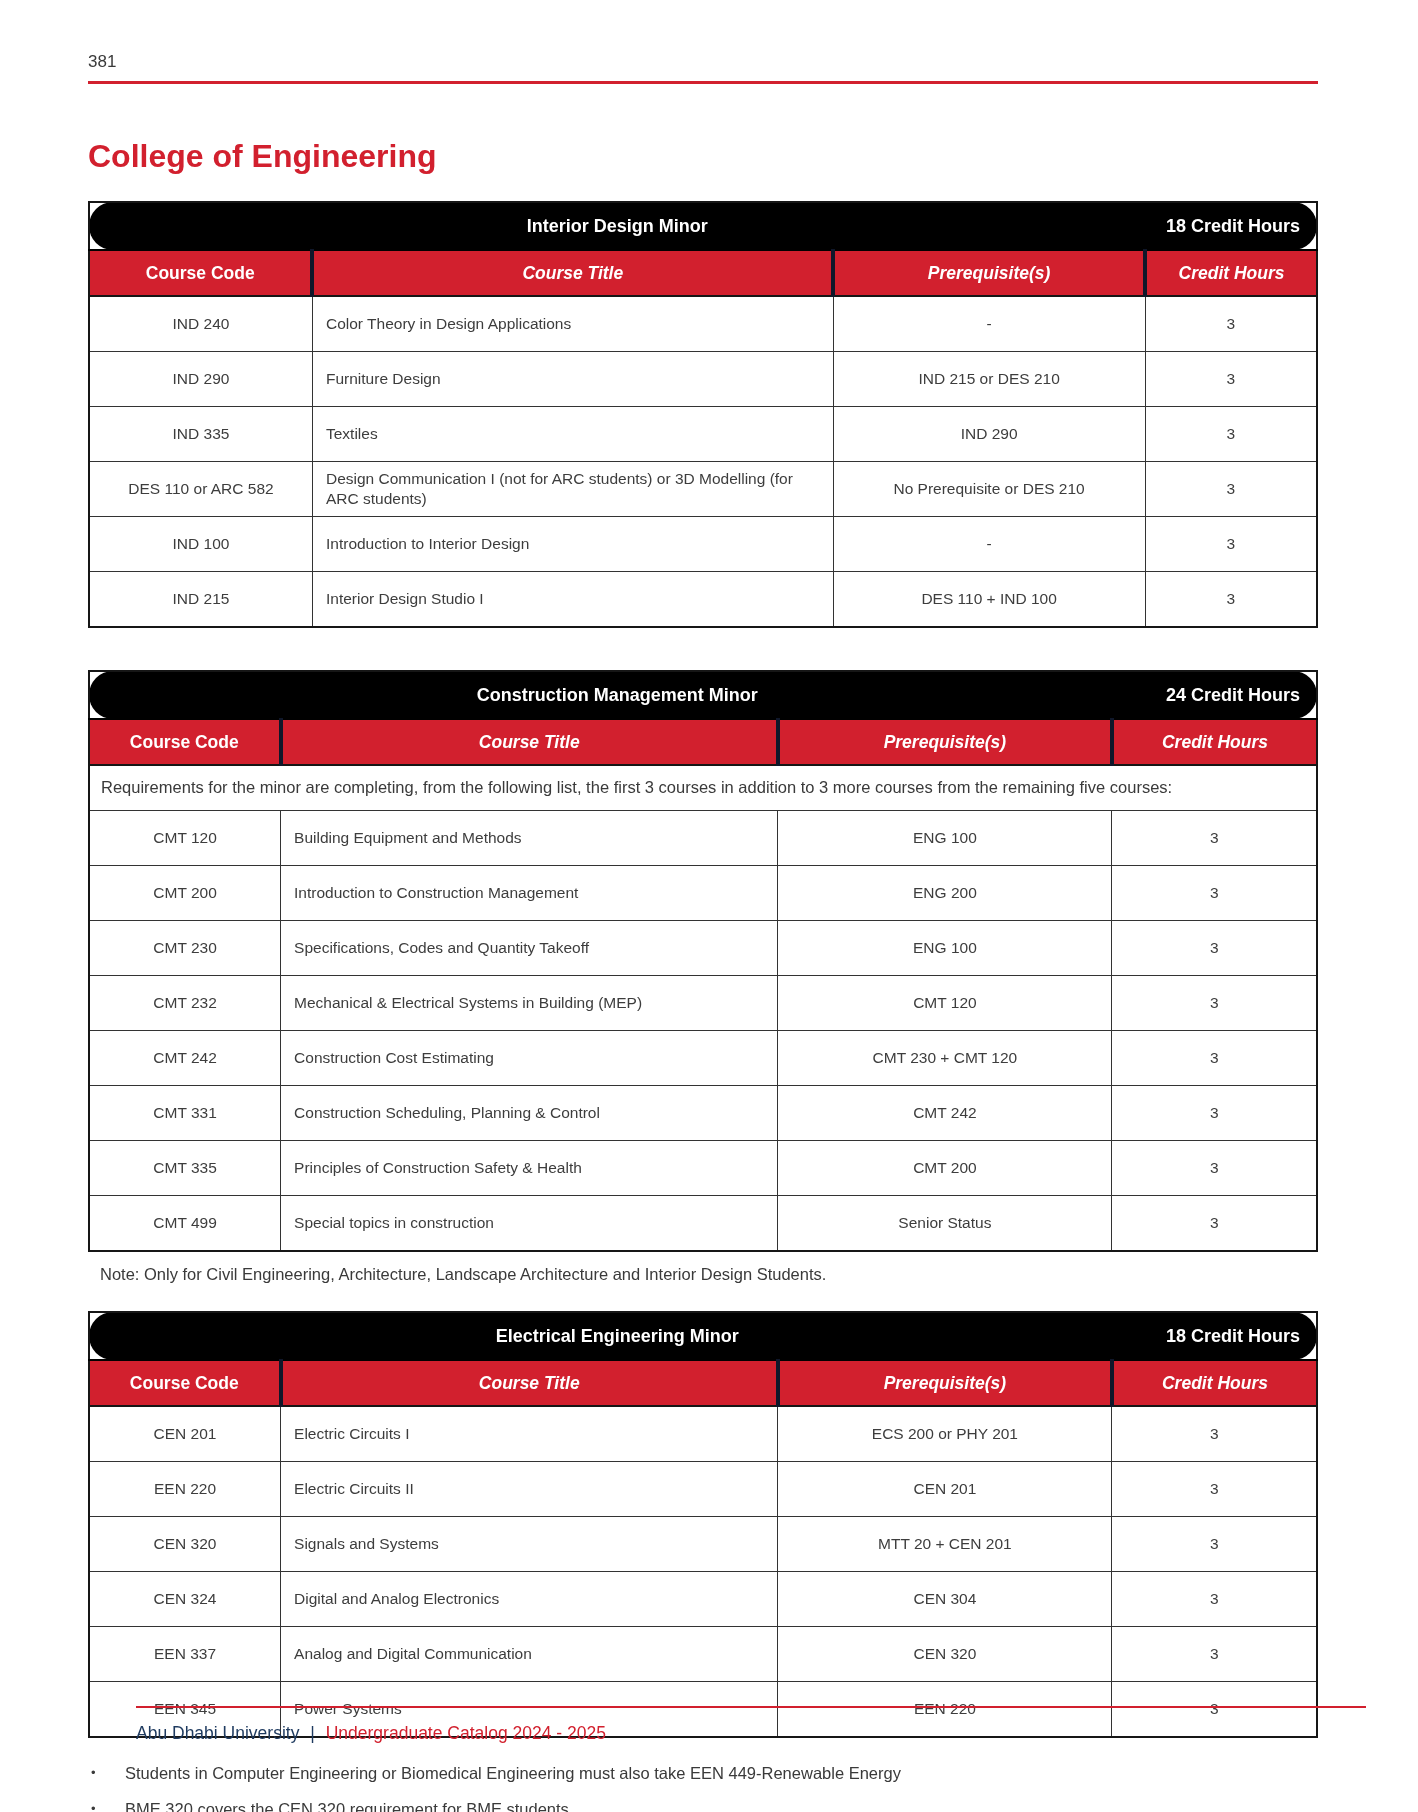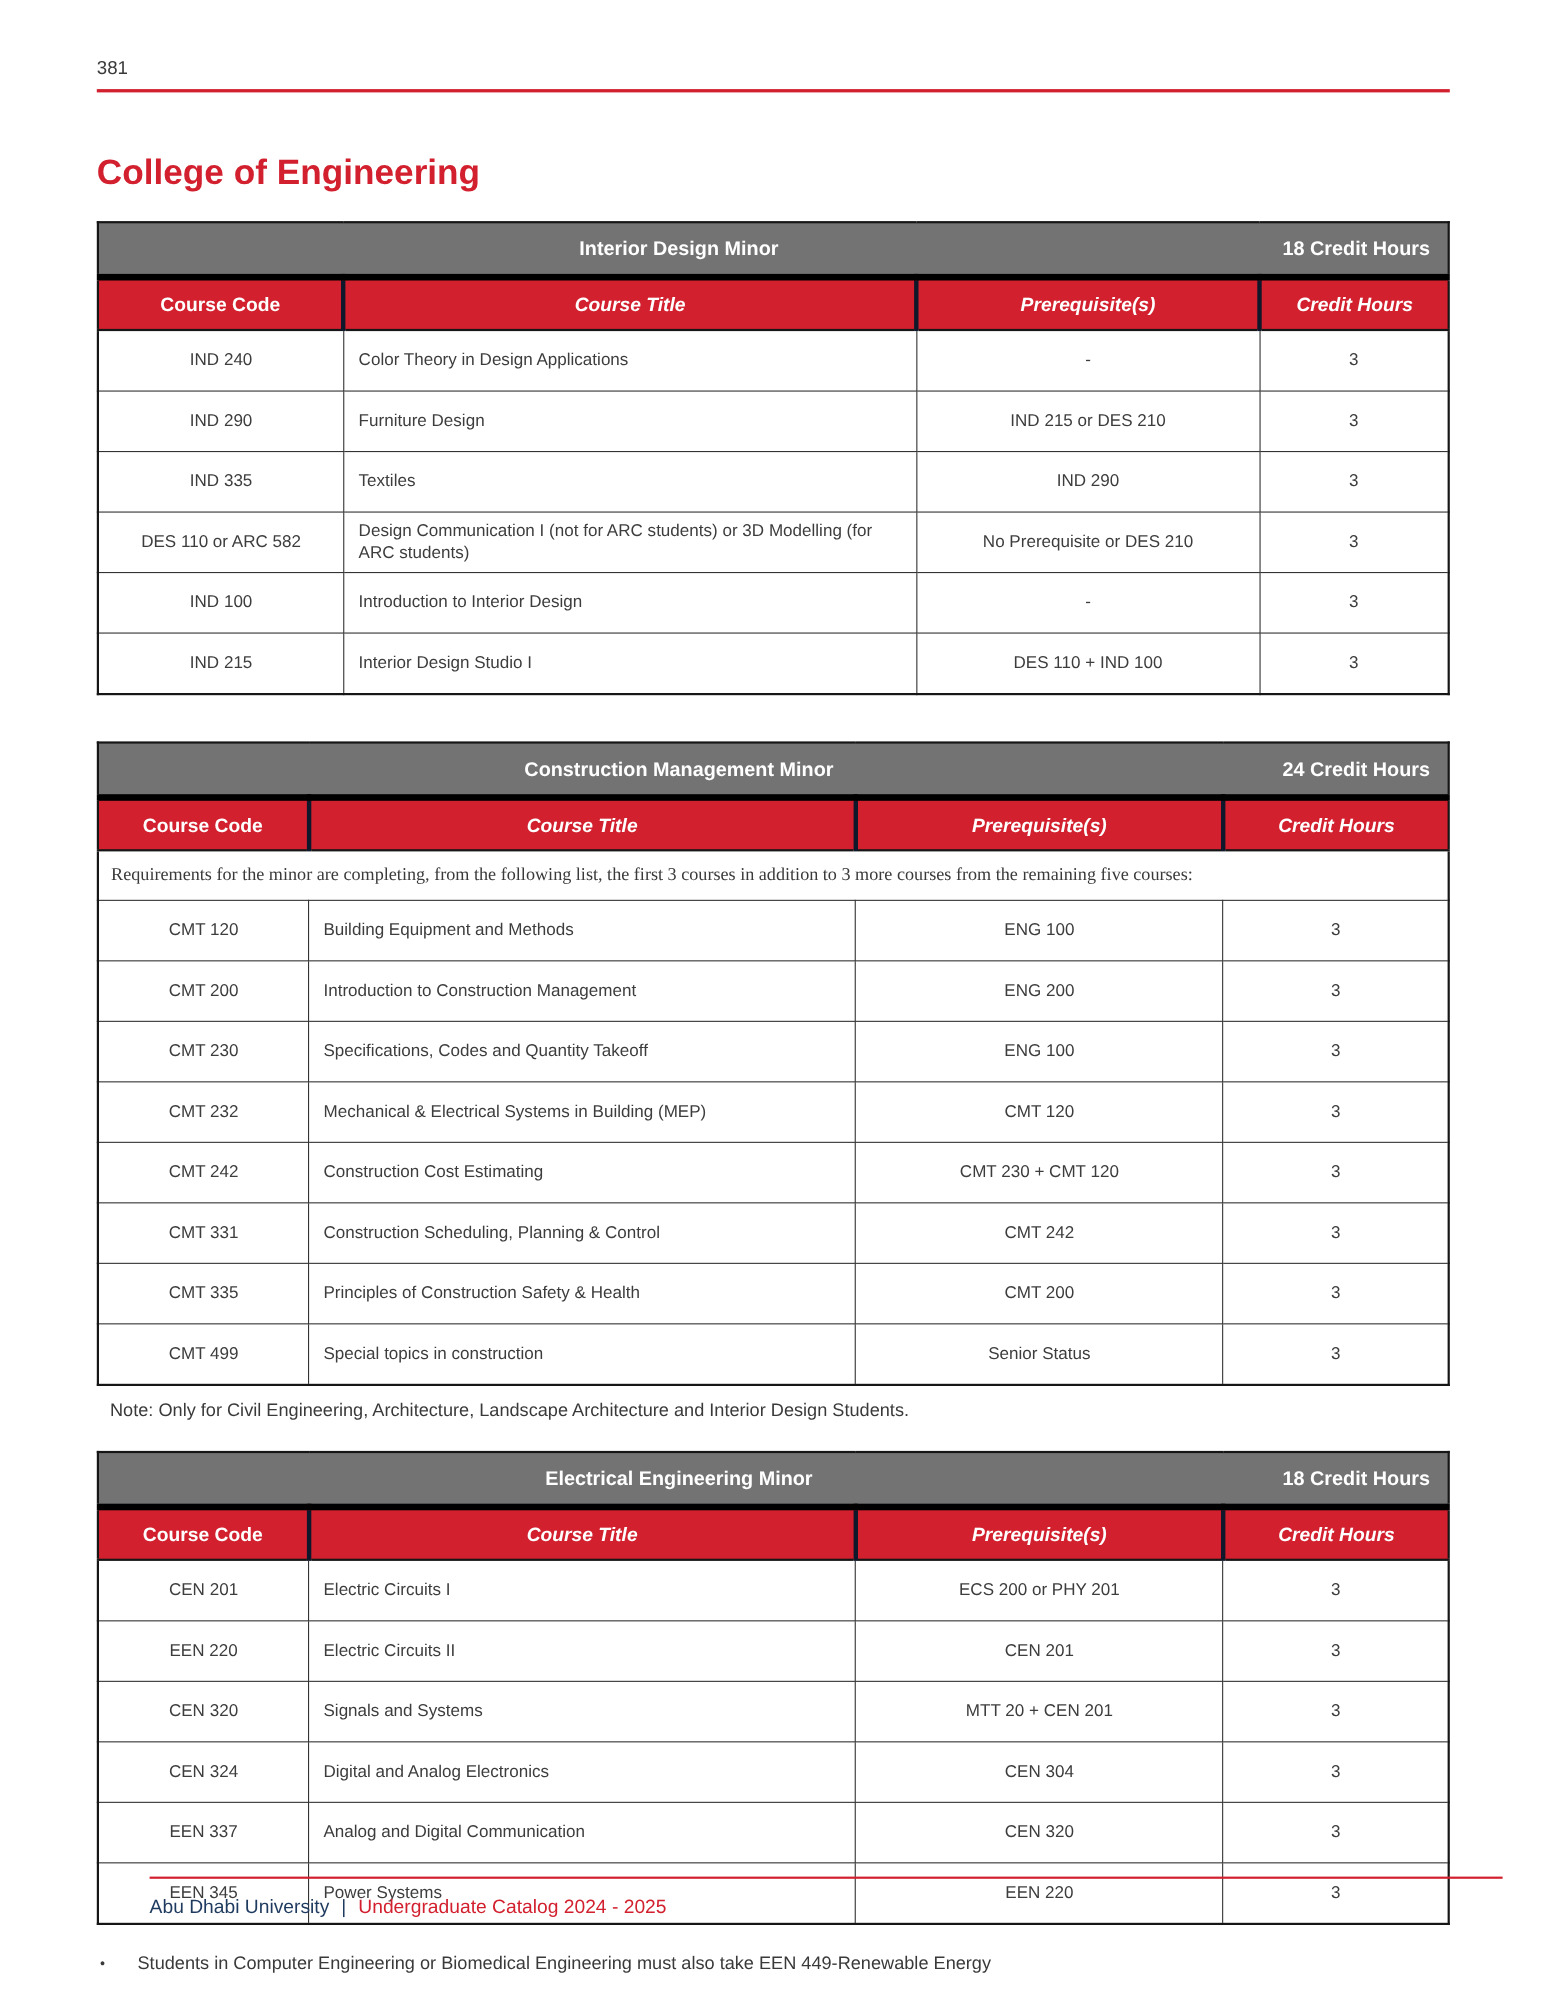--- a/index.html
+++ b/index.html
@@ -44,24 +44,25 @@
   table.cols-a col:nth-child(1){width:18.2%;}
   table.cols-a col:nth-child(2){width:42.4%;}
   table.cols-a col:nth-child(3){width:25.4%;}
   table.cols-a col:nth-child(4){width:14.0%;}
   table.cols-b col:nth-child(1){width:15.6%;}
   table.cols-b col:nth-child(2){width:40.5%;}
   table.cols-b col:nth-child(3){width:27.2%;}
   table.cols-b col:nth-child(4){width:16.7%;}
 
   td.band-cell {
-    background: #737373;
+    background: #000000;
     height: 46px;
-    border-bottom: 6px solid #000000;
+    border-bottom: 2px solid #000000;
     padding: 0;
+    border-radius: 24px;
   }
   .band {
     position: relative;
     height: 46px;
   }
   .band-title {
     position: absolute;
     left: 0; right: 14%;
     top: 0; bottom: 0;
     display: flex;
@@ -108,21 +109,20 @@
     padding-left: 13px;
     padding-right: 16px;
   }
   tbody td.req-note-cell {
     text-align: left;
     font-size: 16.5px;
     color: #3a3a3a;
     padding: 10px 14px 12px 11px;
     height: auto;
     line-height: 1.35;
-    font-family: Liberation Serif, serif;
   }
   .footnote {
     margin: 13px 0 0 12px;
     font-size: 16.5px;
     color: #3a3a3a;
   }
   .table-gap { height: 42px; }
   .table-gap-small { height: 27px; }
   .bullets { margin-top: 24px; }
   .bullet-item {

